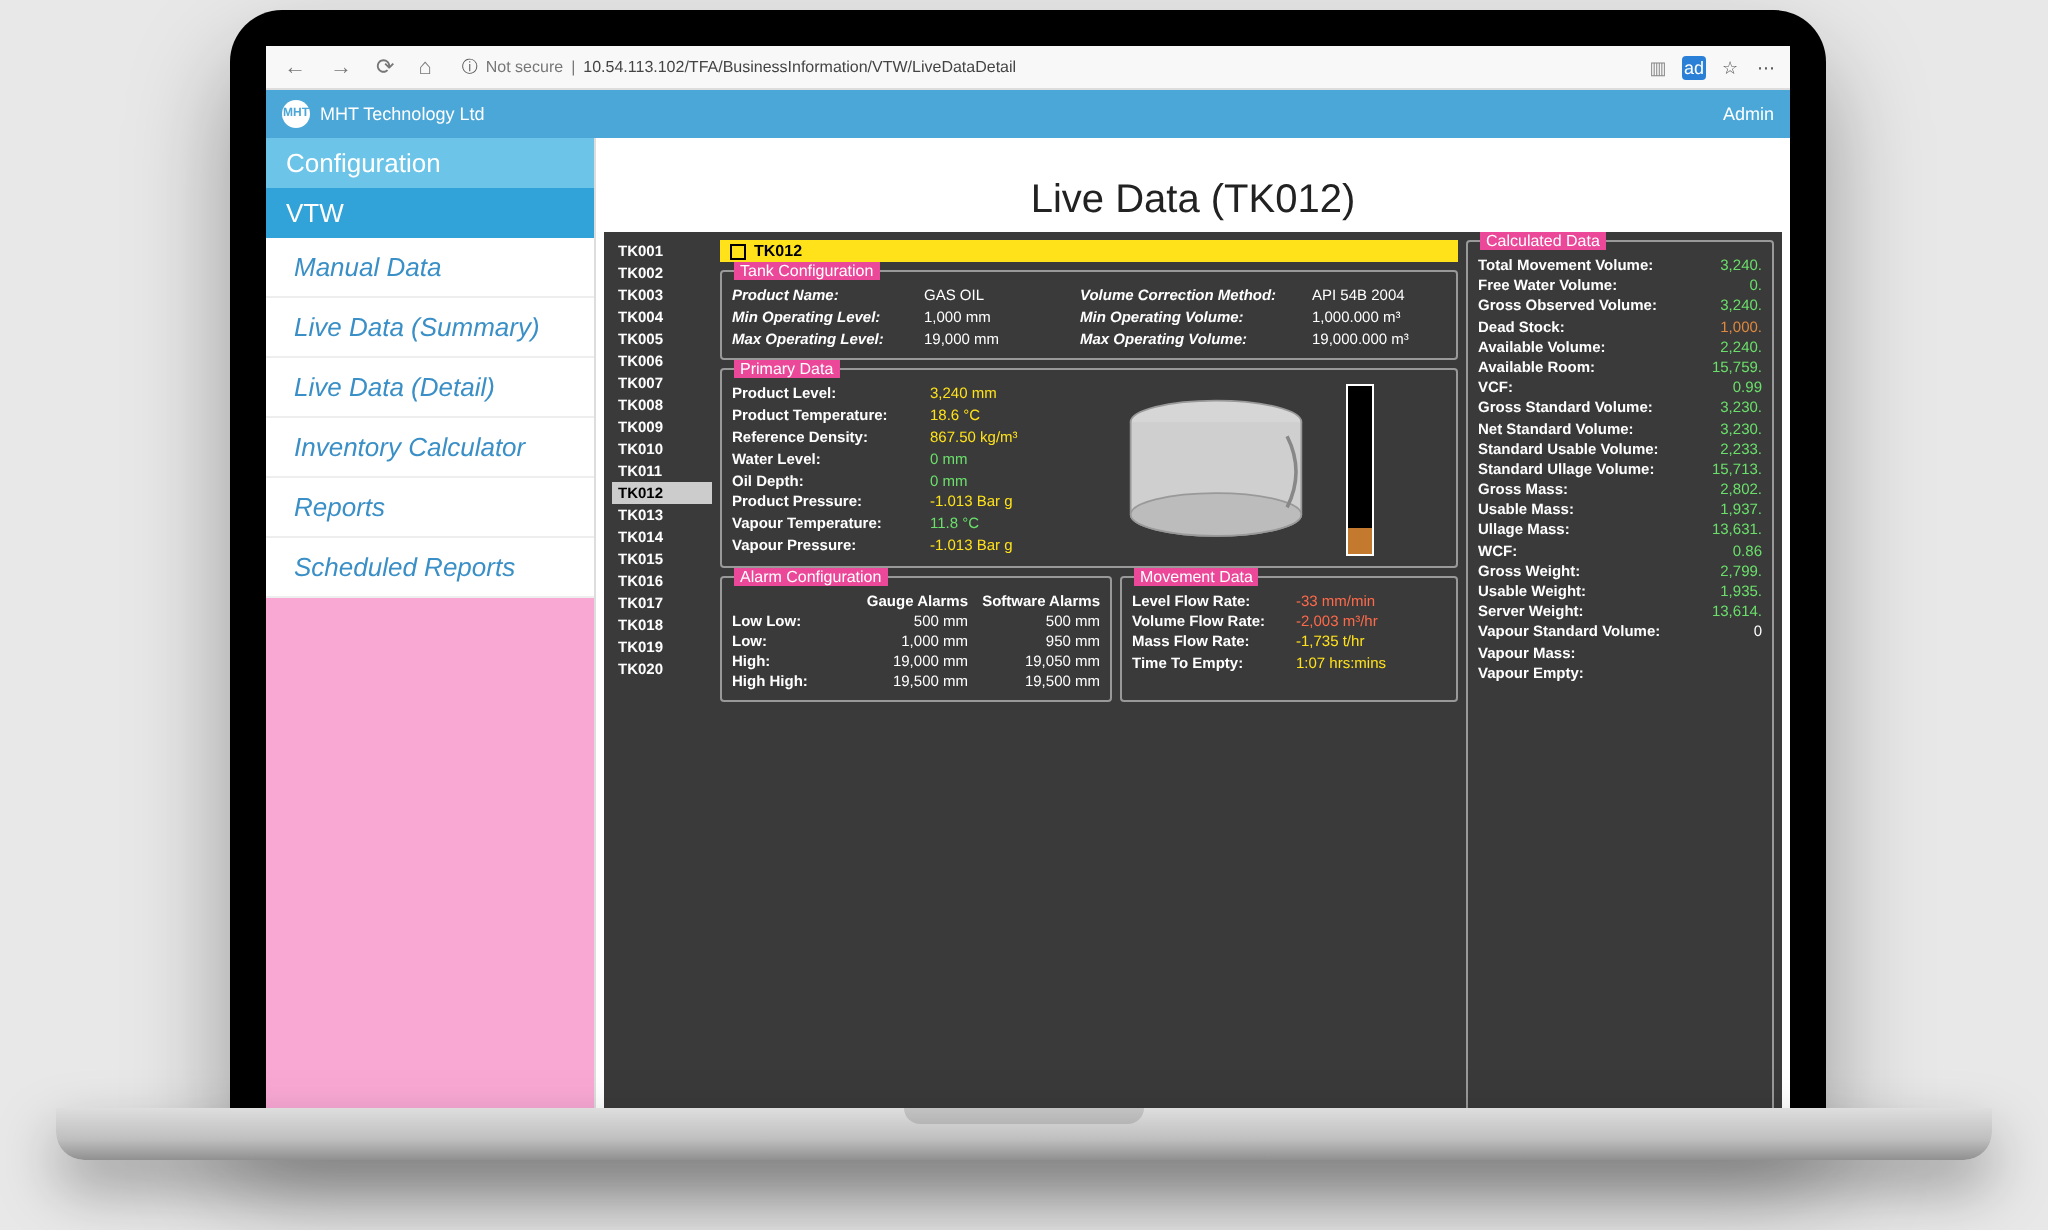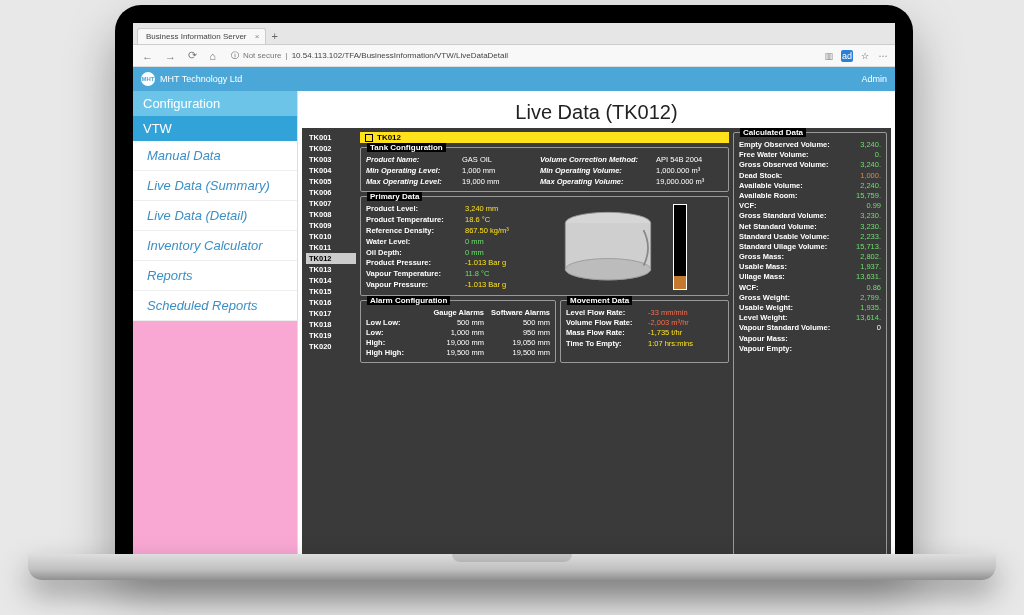--- a/index.html
+++ b/index.html
@@ -21,30 +21,30 @@
   .topbar { height: 24px; background: #4aa7d8; color: #fff; display: flex; align-items: center; padding: 0 8px; font-size: 9px; justify-content: space-between; }
   .brand { display: flex; align-items: center; gap: 5px; }
   .logo-circ { width: 14px; height: 14px; border-radius: 50%; background: #fff; color: #4aa7d8; font-size: 6px; display: flex; align-items: center; justify-content: center; font-weight: bold; }
   .main-area { flex: 1; display: flex; overflow: hidden; }
   .sidebar { width: 165px; background: #f9a8d4; border-right: 1px solid #ddd; display: flex; flex-direction: column; font-size: 13px; }
   .sb-header { background: #6cc5e8; color: #fff; padding: 5px 10px; }
   .sb-header.active { background: #32a3d8; }
   .sb-item { padding: 7px 14px; color: #3a8fc6; background: #fff; border-bottom: 1px solid #eee; cursor: pointer; font-style: italic; }
   .sb-item.sel { color: #3a8fc6; }
   .content { flex: 1; background: #fff; display: flex; flex-direction: column; }
-  .page-title { text-align: center; font-size: 20px; padding: 10px 0 4px; color: #222; font-weight: 500; }
+  .page-title { text-align: center; font-size: 20px; padding: 20px 0 4px; color: #222; font-weight: 500; }
   .dark-area { flex: 1; background: #3a3a3a; margin: 0 4px 4px 4px; display: flex; gap: 4px; padding: 4px; }
   .tanklist { width: 50px; display: flex; flex-direction: column; font-size: 7.5px; color: #fff; font-weight: bold; }
   .tk { padding: 1px 3px; cursor: pointer; }
   .tk.sel { background: #ccc; color: #000; }
   .midcol { flex: 1; display: flex; flex-direction: column; gap: 4px; }
   .tankhdr { background: #ffe21a; color: #000; font-weight: bold; font-size: 8px; padding: 1px 5px; display: flex; align-items: center; gap: 4px; }
   .boxioc { width: 8px; height: 8px; border: 1px solid #000; display: inline-block; }
   .panel { border: 1px solid #999; border-radius: 2px; padding: 3px 5px 5px; position: relative; }
-  .panel-title { position: absolute; top: -5px; left: 6px; background: #000000; padding: 0 3px; font-size: 8px; color: #fff; font-weight: bold; }
+  .panel-title { position: absolute; top: -5px; left: 6px; background: #ec4899; padding: 0 3px; font-size: 8px; color: #fff; font-weight: normal; }
   .row2 { display: grid; grid-template-columns: 90px 72px 110px auto; gap: 2px 6px; font-size: 7.5px; color: #fff; }
   .row2 .lbl { font-weight: bold; font-style: italic; }
   .row2 .val { color: #fff; }
   .primary-grid { display: grid; grid-template-columns: 95px auto; gap: 1.2px 4px; font-size: 7.5px; color: #fff; }
   .primary-grid .lbl { font-weight: bold; }
   .yellow { color: #ffe21a; }
   .green { color: #6ae06a; }
   .red { color: #ff6a4a; }
   .orange { color: #e0893e; }
   .primary-wrap { display: flex; gap: 8px; }
@@ -64,27 +64,20 @@
   .calc-grid .lbl { font-weight: bold; }
   .calc-grid .v { text-align: right; }
   .laptop-base { position: absolute; left: 28px; top: 554px; width: 968px; height: 26px; background: linear-gradient(#dedede,#bfbfbf 60%,#909090); border-radius: 0 0 14px 14px; box-shadow: 0 14px 30px rgba(0,0,0,.35); }
   .laptop-notch { position: absolute; left: 50%; top: 0; transform: translateX(-50%); width: 120px; height: 8px; background: rgba(0,0,0,.12); border-radius: 0 0 8px 8px; }
 </style>
 </head>
 <body>
 
 <div class="laptop">
   <div class="screen">
-    <div class="tabbar">
-      <div class="browser-tab">
-        <span>Business Information Server</span>
-        <span class="tab-close">×</span>
-      </div>
-      <div class="browser-tab-new">+</div>
-    </div>
     <div class="addrbar">
       <span class="nav-btn">←</span>
       <span class="nav-btn">→</span>
       <span class="nav-btn">⟳</span>
       <span class="nav-btn">⌂</span>
       <div class="url-box">
         <span>ⓘ</span>
         <span class="notsecure">Not secure</span>
         <span class="notsecure">|</span>
         <span class="url">10.54.113.102/TFA/BusinessInformation/VTW/LiveDataDetail</span>
@@ -230,21 +223,21 @@
                   <div class="lbl">Time To Empty:</div>
                     <div class="yellow">1:07 hrs:mins</div>
                 </div>
               </div>
             </div>
           </div>
           <div class="calc-col">
             <div class="panel" style="height:100%">
               <div class="panel-title">Calculated Data</div>
               <div class="calc-grid" id="calc-grid" style="margin-top:4px">
-                  <div class="lbl">Empty Observed Volume:</div>
+                  <div class="lbl">Total Movement Volume:</div>
                   <div class="v green">3,240.</div>
                   <div class="lbl">Free Water Volume:</div>
                   <div class="v green">0.</div>
                   <div class="lbl">Gross Observed Volume:</div>
                   <div class="v green">3,240.</div>
                   <div class="lbl">Dead Stock:</div>
                   <div class="v orange">1,000.</div>
                   <div class="lbl">Available Volume:</div>
                   <div class="v green">2,240.</div>
                   <div class="lbl">Available Room:</div>
@@ -264,21 +257,21 @@
                   <div class="lbl">Usable Mass:</div>
                   <div class="v green">1,937.</div>
                   <div class="lbl">Ullage Mass:</div>
                   <div class="v green">13,631.</div>
                   <div class="lbl">WCF:</div>
                   <div class="v green">0.86</div>
                   <div class="lbl">Gross Weight:</div>
                   <div class="v green">2,799.</div>
                   <div class="lbl">Usable Weight:</div>
                   <div class="v green">1,935.</div>
-                  <div class="lbl">Level Weight:</div>
+                  <div class="lbl">Server Weight:</div>
                   <div class="v green">13,614.</div>
                   <div class="lbl">Vapour Standard Volume:</div>
                   <div class="v ">0</div>
                   <div class="lbl">Vapour Mass:</div>
                   <div class="v "></div>
                   <div class="lbl">Vapour Empty:</div>
                   <div class="v "></div>
                 </div>
             </div>
           </div>

